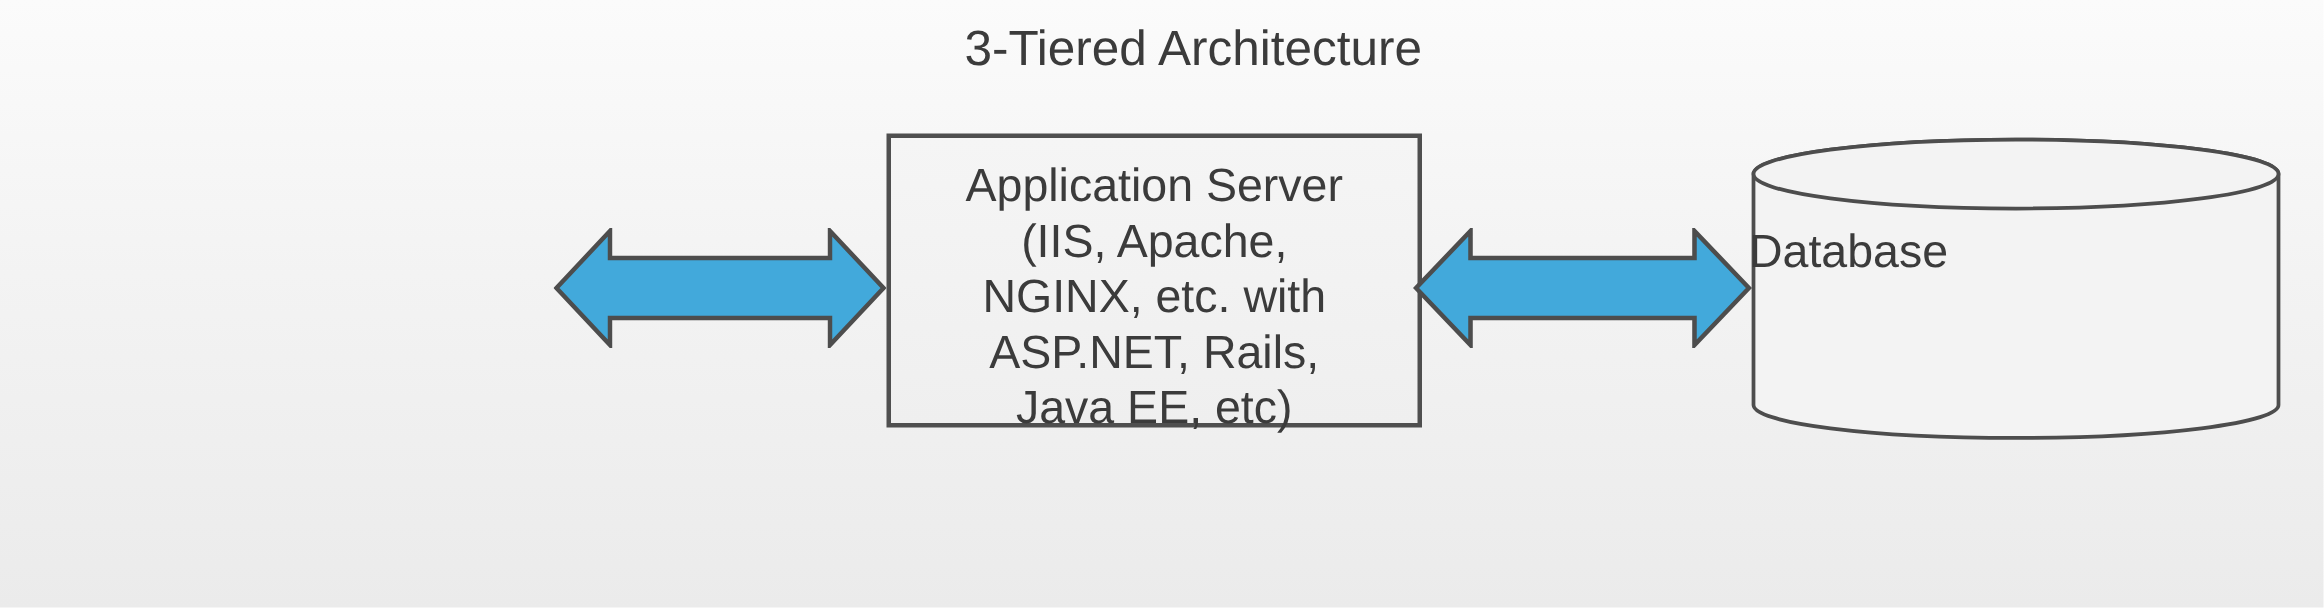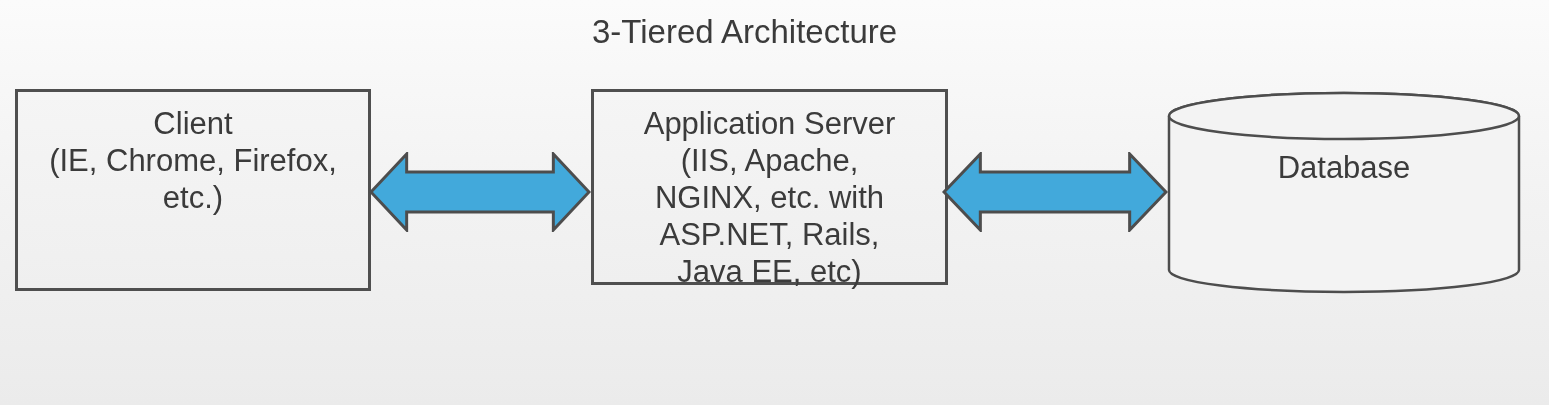--- a/index.html
+++ b/index.html
@@ -9,21 +9,21 @@
     background: linear-gradient(180deg, #fbfbfb 0%, #f3f3f3 45%, #ebebeb 100%);
     overflow: hidden;
   }
   .diagram {
     position: relative;
     width: 1549px; height: 405px;
   }
   .title {
     position: absolute;
     left: 592px; top: 13px; width: 356px;
-    text-align: left;
+    text-align: right;
     font-size: 33px;
     font-weight: 400;
     color: #3b3b3b;
     white-space: nowrap;
   }
   .node.box {
     position: absolute;
     box-sizing: border-box;
     border: 3px solid #4f4f4f;
     background: linear-gradient(180deg, #f5f5f5 0%, #efefef 100%);
@@ -38,37 +38,32 @@
     color: #3b3b3b;
     white-space: pre-line;
   }
   .arrow { position: absolute; }
   .arrow.a1 { left: 369px; top: 152px; width: 222px; height: 80px; }
   .arrow.a2 { left: 942px; top: 152px; width: 226px; height: 80px; }
   .cylinder-svg { position: absolute; left: 1166px; top: 90px; width: 356px; height: 204px; }
   .db-label {
     position: absolute;
     left: 1166px; top: 150px; width: 356px;
-    text-align: center;
+    text-align: left;
     font-size: 31px;
     color: #3b3b3b;
   }
 </style>
 </head>
 <body>
 
 <div class="diagram">
 
   <div class="title">3-Tiered Architecture</div>
 
-  <div class="node box client">
-    <div class="node-label">Client
-(IE, Chrome, Firefox,
-etc.)</div>
-  </div>
 
   <svg class="arrow a1" viewBox="0 0 224 80" preserveAspectRatio="none">
     <polygon points="2,40 38,2 38,20 186,20 186,2 222,40 186,78 186,60 38,60 38,78" stroke="#4d4d4d" stroke-width="3" stroke-linejoin="miter" fill="#42a9db"></polygon>
   </svg>
 
   <div class="node box appserver">
     <div class="node-label">Application Server
 (IIS, Apache,
 NGINX, etc. with
 ASP.NET, Rails,

